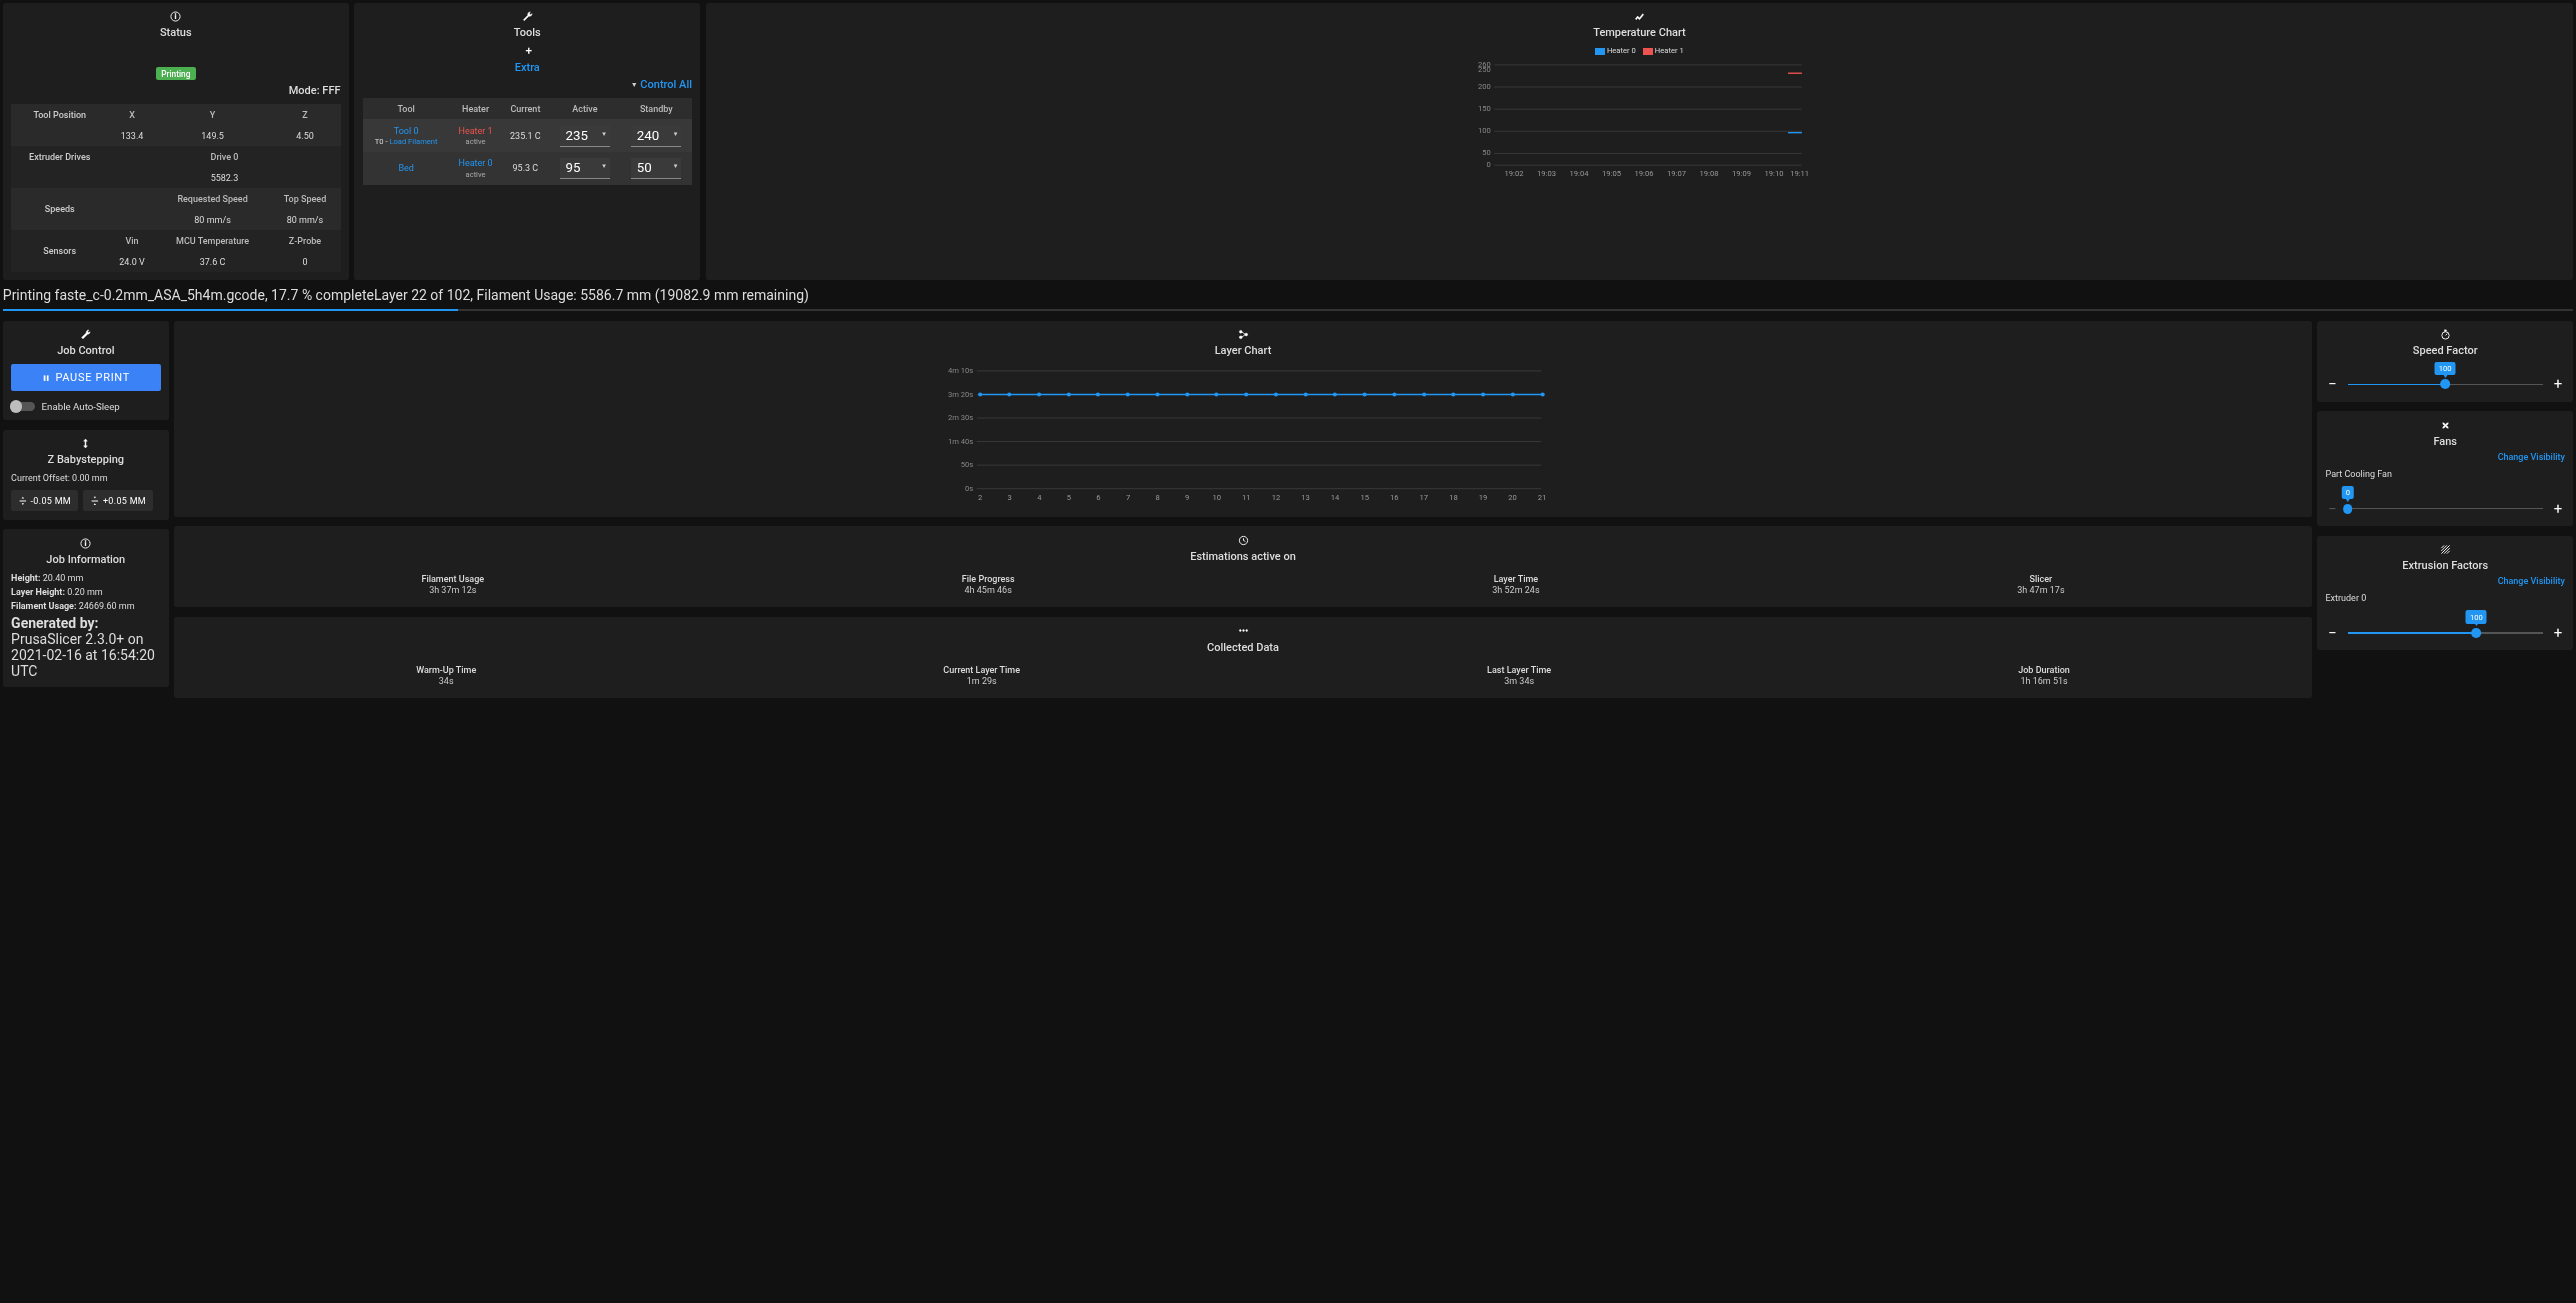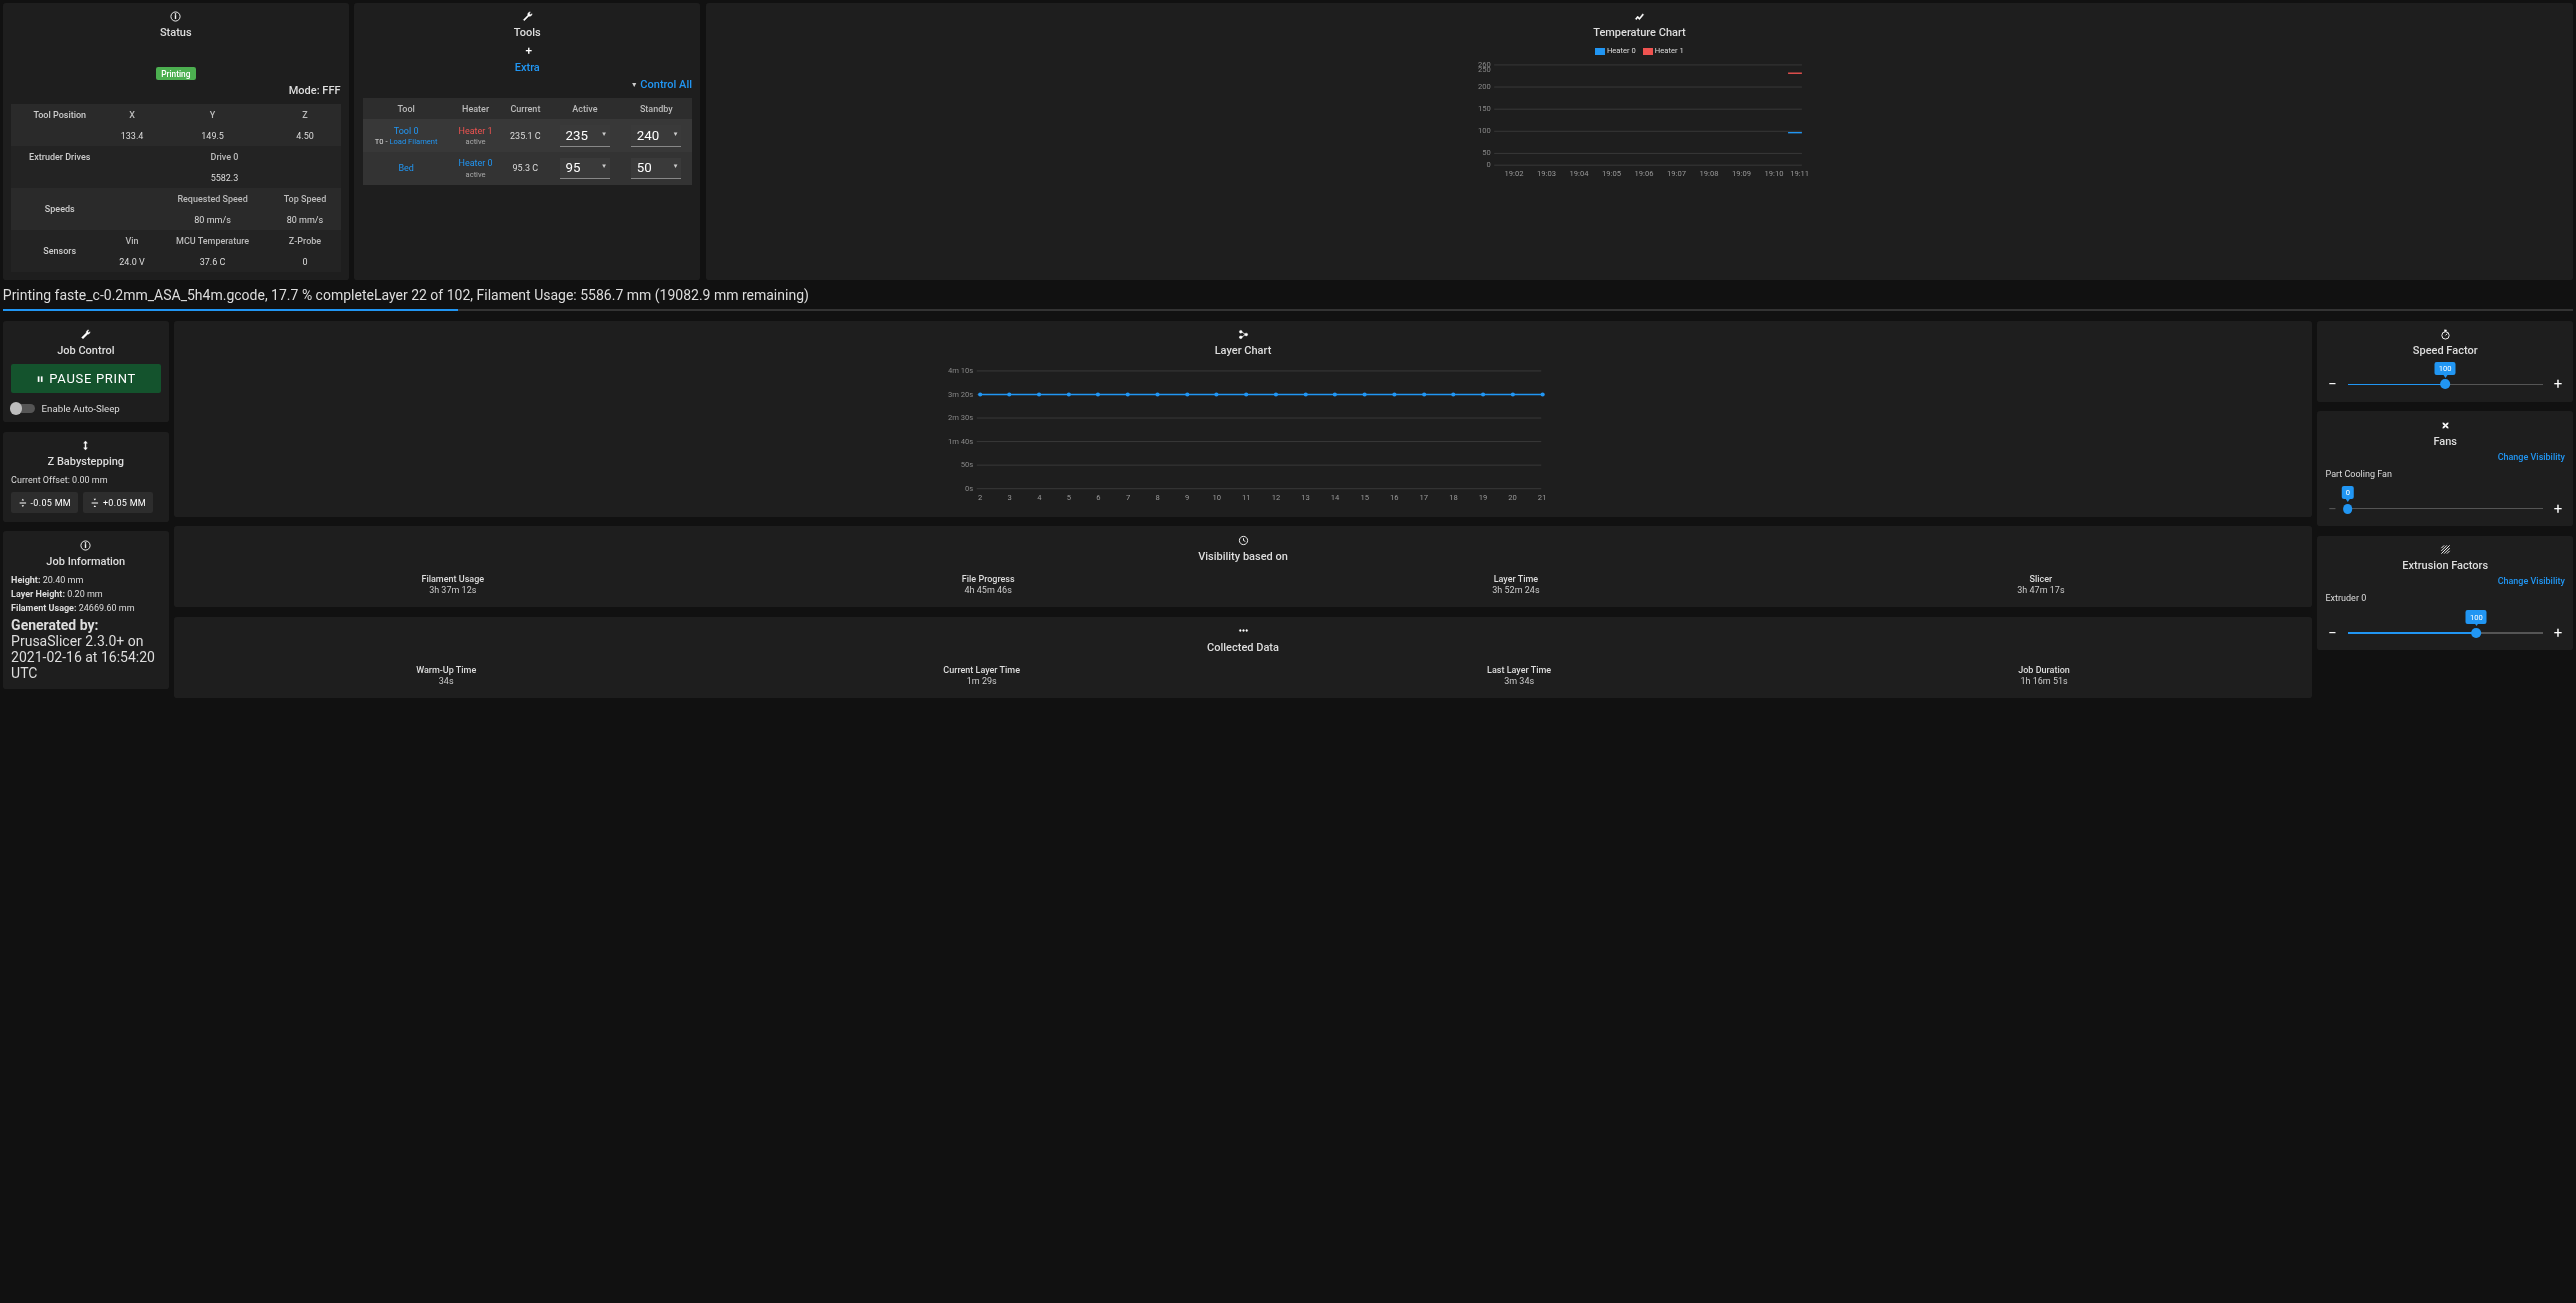--- a/index.html
+++ b/index.html
@@ -22,21 +22,21 @@
   .heater-0 { color: #2196f3; }
   .tool-row { background: #333; }
   .tool-row.sel { background: #383838; }
   .tool-sub { font-size: 7.6px; display:block; margin-top:1.4px;}
   .active-sub { color: #aaa; font-size:7.6px;}
   .select { background: #3a3a3a; border:none; border-bottom:0.7px solid #888; color:#fff; padding:2.8px 12.4px 2.8px 5.5px; appearance:none; position:relative; width:50px; }
   .select-wrap { position:relative; display:inline-block;}
   .select-wrap::after{ content:"▼"; font-size:6.2px; position:absolute; right:2.8px; top:4.8px; color:#ccc; pointer-events:none;}
   .progress-bar { height:2.1px; background:#333; position:relative; margin-top:2.8px;}
   .progress-bar-fill { height:100%; background:#2196f3;}
-  .btn-orange { background:#14532d; color:#fff; border:none; padding:7px; width:100%; font-size:13px; letter-spacing:0.7px; border-radius:2.1px; display:flex; align-items:center; justify-content:center; gap:5.5px; cursor:pointer;}
+  .btn-orange { background:#3b82f6; color:#fff; border:none; padding:7px; width:100%; font-size:11px; letter-spacing:0.7px; border-radius:2.1px; display:flex; align-items:center; justify-content:center; gap:5.5px; cursor:pointer;}
   .toggle { width:23.5px; height:9.7px; background:#555; border-radius:4.8px; position:relative; display:inline-block; vertical-align:middle;}
   .toggle::after{content:""; width:12.4px; height:12.4px; background:#bdbdbd; border-radius:50%; position:absolute; left:-1.4px; top:-1.4px;}
   .baby-btn { background:#2d2d2d; border:none; color:#fff; padding:5.5px 7px; border-radius:2.1px; display:flex; align-items:center; gap:2.8px; cursor:pointer; font-size:9px; letter-spacing:0.3px;}
   .link-blue { color:#2196f3; cursor:pointer;}
   .slider-row{ display:flex; align-items:center; gap:8.3px;}
   .slider-track{ flex:1; height:1.4px; background:#555; position:relative;}
   .slider-fill{ height:100%; background:#2196f3; position:absolute; left:0; top:0;}
   .slider-thumb{ width:9.7px; height:9.7px; border-radius:50%; background:#2196f3; position:absolute; top:-4.1px; transform:translateX(-50%);}
   .slider-bubble{ position:absolute; top:-22px; transform:translateX(-50%); background:#2196f3; color:#fff; font-size:7.6px; padding:2.1px 4.1px; border-radius:2.1px;}
   .slider-bubble::after{content:"";position:absolute;bottom:-2.8px;left:50%;transform:translateX(-50%);border-left:2.8px solid transparent;border-right:2.8px solid transparent;border-top:3.5px solid #2196f3;}
@@ -346,21 +346,21 @@
           </g>
       </svg>
     </div>
 
     <div class="card">
       <div class="card-header">
           <svg class="icon" viewBox="0 0 24 24">
             <circle cx="12" cy="12" r="9" fill="none" stroke="#fff" stroke-width="2"></circle>
             <path d="M12 7v5l4 2" stroke="#fff" stroke-width="2" fill="none"></path>
           </svg>
-          <span>Visibility based on</span>
+          <span>Estimations active on</span>
         </div>
       <div class="estimations" id="est-row">
           <div class="est-item">
             <div class="est-label">Filament Usage</div>
             <div class="est-value">3h 37m 12s</div>
           </div>
           <div class="est-item">
             <div class="est-label">File Progress</div>
             <div class="est-value">4h 45m 46s</div>
           </div>

